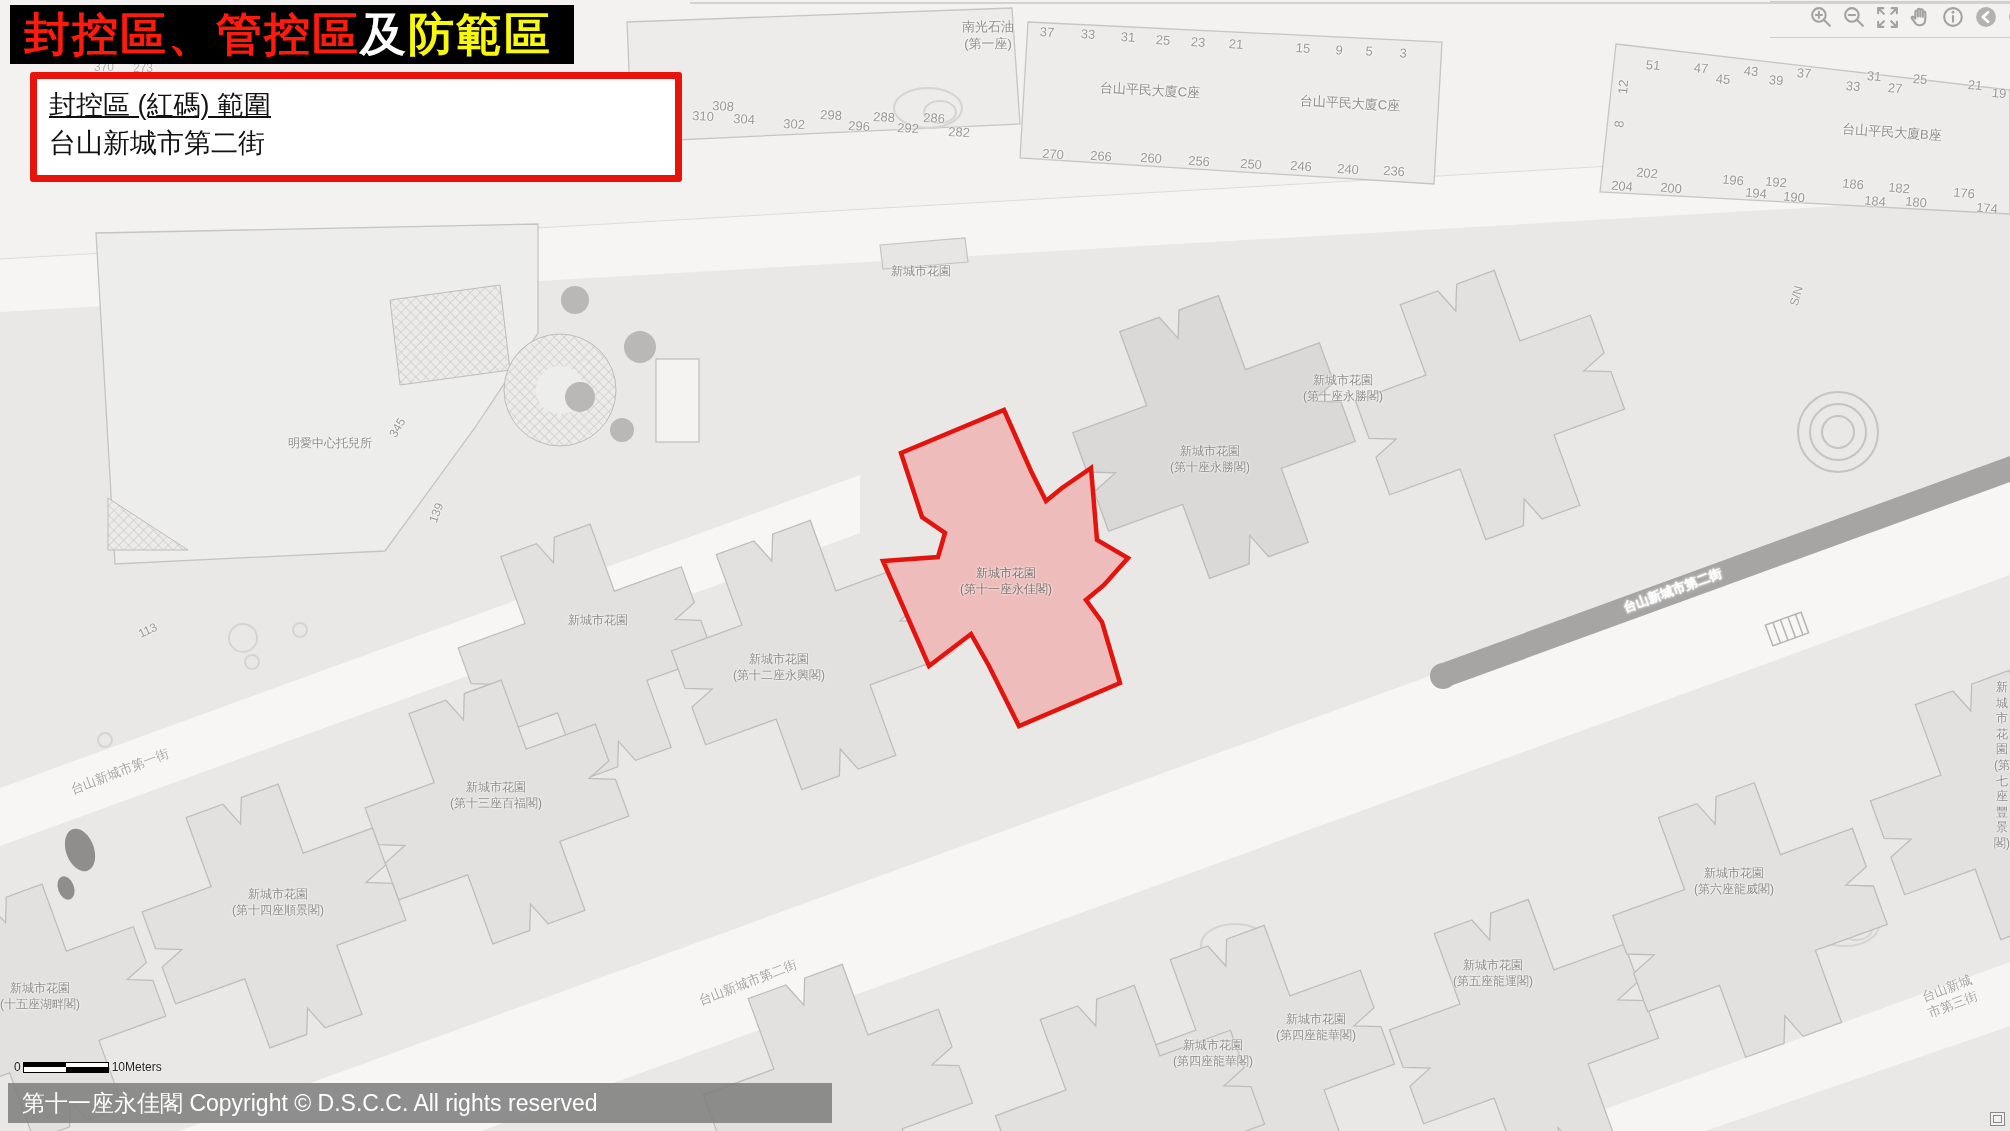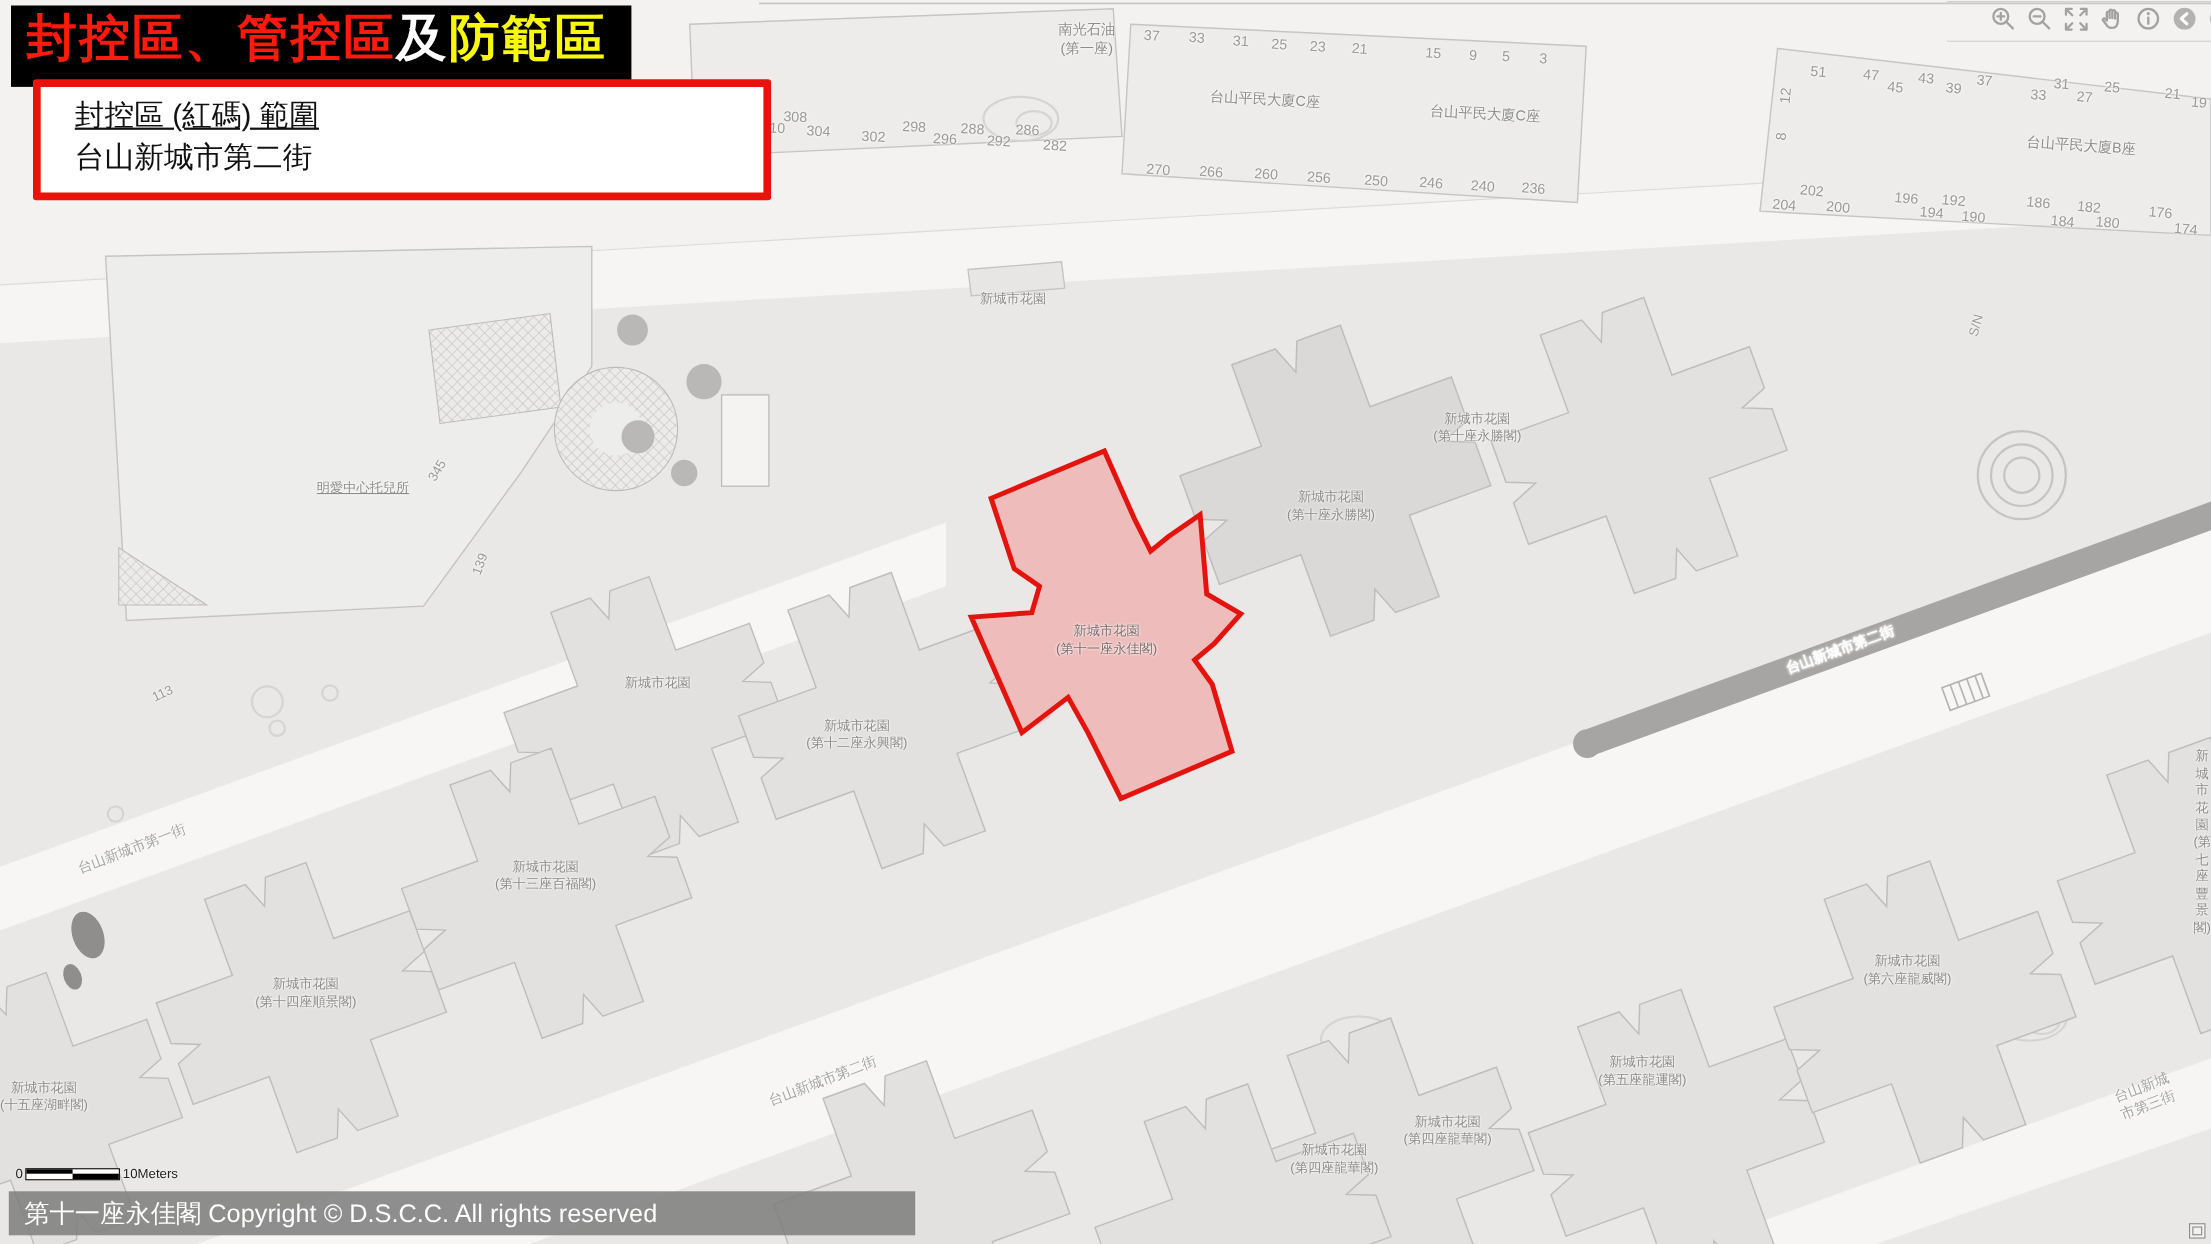--- a/index.html
+++ b/index.html
@@ -7,25 +7,25 @@
          font-family:"Liberation Sans",sans-serif;background:#e9e8e6;}
   #map-svg{position:absolute;left:0;top:0;}
   
   .map-label{position:absolute;transform:translate(-50%,-50%) rotate(var(--r,0deg));
              text-align:center;white-space:pre-line;line-height:1.3;color:#8d8c8b;
              text-shadow:0 0 2px rgba(255,255,255,.95),0 0 3px rgba(255,255,255,.9);
              pointer-events:none;}
   .map-label.on-dark{color:#fdfdfd;font-weight:bold;
              text-shadow:0 0 2px #79787 7,0 0 2px #6e6d6c,0 0 3px #6e6d6c;}
   
-  #banner{position:absolute;left:10px;top:5px;background:#000;padding:4px 22px 19px 14px;
+  #banner{position:absolute;left:10px;top:5px;background:#000;padding:4px 22px 4px 14px;
           font-size:46px;font-weight:bold;letter-spacing:2px;line-height:1.1;white-space:nowrap;}
   
   #info-box{position:absolute;left:30px;top:72px;width:612px;background:#fff;
-            border:7px solid #e8140b;border-radius:3px;padding:8px 14px 12px 31px;
+            border:7px solid #e8140b;border-radius:3px;padding:8px 14px 12px 12px;
             font-size:27px;color:#111;line-height:1.4;}
   #info-box .hd{text-decoration:underline;}
   
   #toolbar{position:absolute;left:1808px;top:4px;display:flex;gap:7px;align-items:center;}
   .tb-icon{width:26px;height:26px;display:block;cursor:pointer;}
   #toolbar-line-top,#toolbar-line-bot{position:absolute;height:1px;background:#cfcecd;}
   
   #scalebar{position:absolute;left:14px;top:1060px;display:flex;align-items:center;
             font-size:12px;color:#222;text-shadow:0 0 2px #fff;}
   #sb-bar{width:84px;height:9px;border:1px solid #000;margin:0 3px 0 2px;position:relative;background:#fff;}
@@ -157,21 +157,21 @@
     <polygon points="1004,410 1031,471 1046,501 1062,488 1091,468 1097,540 1128,558 1104,585 1086,600 1102,622 1120,683 1019,726 989,666 971,634 929,666 883,561 938,557 945,533 922,517 901,453" fill="#edbcbb" stroke="#e3140d" stroke-width="4.5" stroke-linejoin="miter"></polygon>
   </svg>
 
   <div id="labels-layer">
       <div class="map-label" style="left: 988px; top: 36px; font-size: 13px; --r: 0deg;">南光石油
 (第一座)</div>
       <div class="map-label" style="left: 1150px; top: 91px; font-size: 13px; --r: 3deg;">台山平民大廈C座</div>
       <div class="map-label" style="left: 1350px; top: 104px; font-size: 13px; --r: 3deg;">台山平民大廈C座</div>
       <div class="map-label" style="left: 1892px; top: 133px; font-size: 13px; --r: 4deg;">台山平民大廈B座</div>
       <div class="map-label" style="left: 921px; top: 272px; font-size: 12px; --r: 0deg;">新城市花園</div>
-      <div class="map-label" style="left: 330px; top: 444px; font-size: 12px; text-decoration: underline; --r: 0deg;">明愛中心托兒所</div>
+      <div class="map-label" style="left: 330px; top: 444px; font-size: 12px; --r: 0deg;">明愛中心托兒所</div>
       <div class="map-label" style="left: 598px; top: 621px; font-size: 12px; --r: 0deg;">新城市花園</div>
       <div class="map-label" style="left: 779px; top: 668px; font-size: 12px; --r: 0deg;">新城市花園
 (第十二座永興閣)</div>
       <div class="map-label" style="left: 496px; top: 796px; font-size: 12px; --r: 0deg;">新城市花園
 (第十三座百福閣)</div>
       <div class="map-label" style="left: 278px; top: 903px; font-size: 12px; --r: 0deg;">新城市花園
 (第十四座順景閣)</div>
       <div class="map-label" style="left: 40px; top: 997px; font-size: 12px; --r: 0deg;">新城市花園
 (十五座湖畔閣)</div>
       <div class="map-label" style="left: 1343px; top: 389px; font-size: 12px; --r: 0deg;">新城市花園

